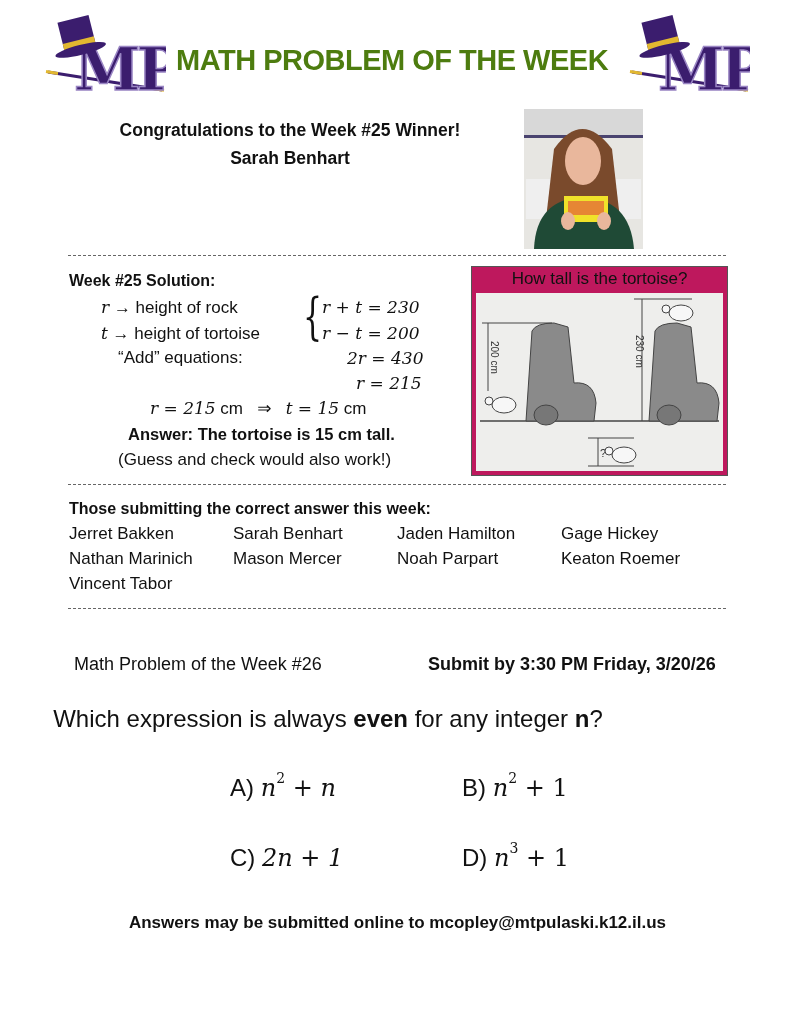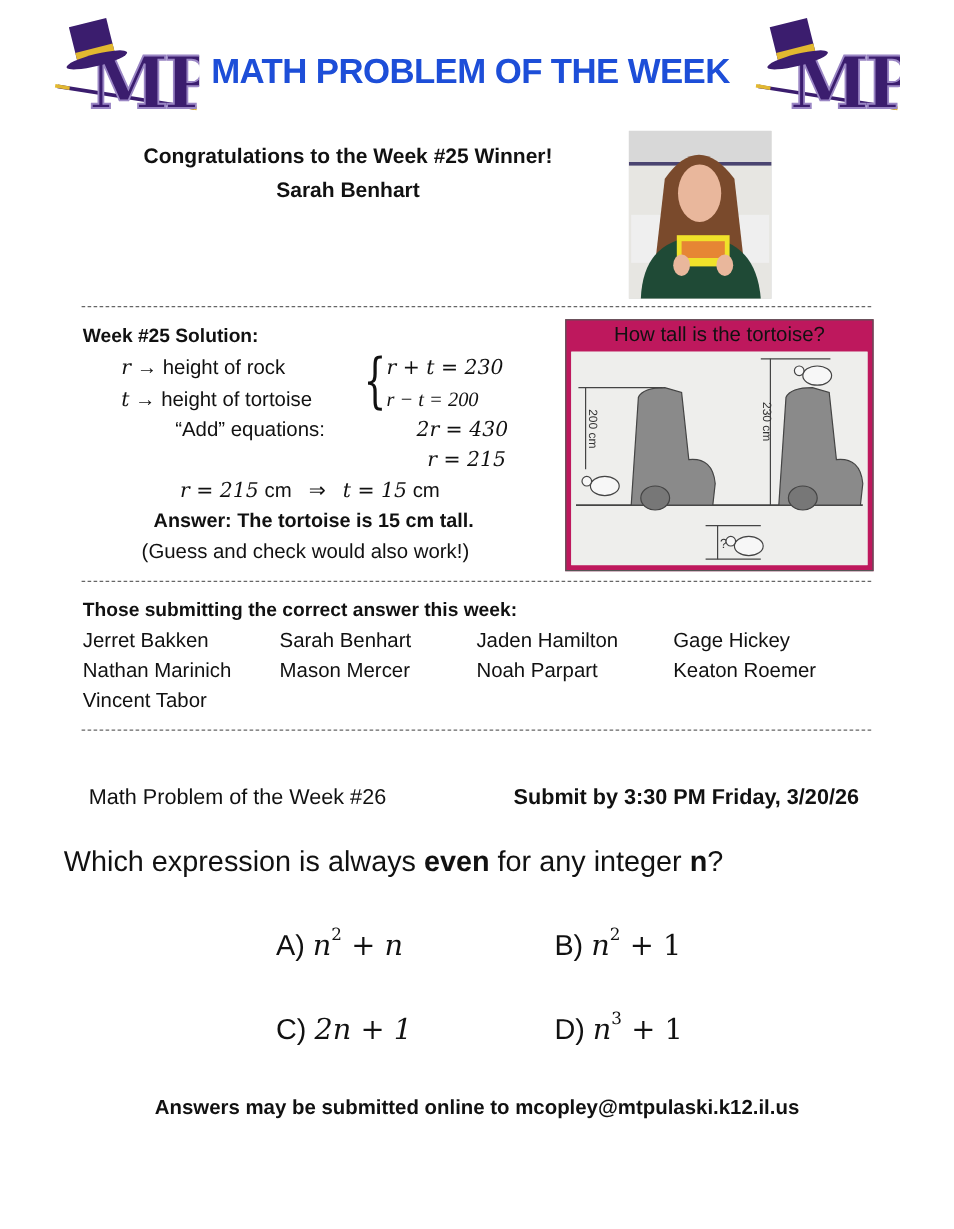--- a/index.html
+++ b/index.html
@@ -1,20 +1,20 @@
 <!DOCTYPE html>
 <html><head>
 <meta charset="utf-8">
 <style>
   html, body { margin:0; padding:0; background:#ffffff; }
   body { width:795px; height:1024px; position:relative; overflow:hidden;
          font-family:"Liberation Sans", sans-serif; color:#111; }
   .logo { position:absolute; width:122px; height:84px; }
   .title { position:absolute; left:176px; top:44px; font-size:29px; font-weight:bold;
-           letter-spacing:-0.5px; color:#1d4ed8; white-space:nowrap; }
+           letter-spacing:-0.5px; color:#4d7c0f; white-space:nowrap; }
   .congrats { position:absolute; left:70px; top:116px; width:440px; text-align:center;
               font-weight:bold; font-size:17.5px; line-height:28px; }
   .photo { position:absolute; left:524px; top:109px; width:119px; height:140px;
            background:#dcdcdc; overflow:hidden; }
   .dash { position:absolute; left:68px; width:658px; height:0; border-top:1.5px dashed #666; }
   .sol-head { position:absolute; left:69px; top:272px; font-weight:bold; font-size:16px; }
   .line { position:absolute; font-size:17px; white-space:nowrap; }
   .math { font-family:"DejaVu Serif", serif; font-style:italic; }
   .num { font-family:"DejaVu Serif", serif; }
   .brace { position:absolute; left:303px; top:292px; font-family:"DejaVu Serif", serif;
@@ -87,25 +87,25 @@
 <div class="line" style="left:101px;top:297px;">
   <span class="math">r</span>
   <span>→</span>
   <span>height of rock</span>
 </div>
 <div class="line" style="left:101px;top:323px;">
   <span class="math">t</span>
   <span>→</span>
   <span>height of tortoise</span>
 </div>
-<div class="line" style="left:118px;top:348px;margin-left:28px;">“Add” equations:</div>
+<div class="line" style="left:118px;top:348px;">“Add” equations:</div>
 
 <div class="brace">{</div>
 <div class="line math" style="left:322px;top:297px;">r + t = 230</div>
-<div class="line math" style="left:322px;top:323px;font-family:Liberation Serif, serif;">r − t = 200</div>
+<div class="line math" style="left:322px;top:323px;">r − t = 200</div>
 <div class="line math" style="left:347px;top:348px;">2r = 430</div>
 <div class="line math" style="left:356px;top:373px;">r = 215</div>
 
 <div class="line" style="left:150px;top:398px;">
   <span class="math">r = 215</span><span> cm</span>
   &nbsp;&nbsp;<span>⇒</span>&nbsp;&nbsp;
   <span class="math">t = 15</span><span> cm</span>
 </div>
 <div class="line" style="left:128px;top:425px;font-weight:bold;font-size:16.5px;">Answer: The tortoise is 15 cm tall.</div>
 <div class="line" style="left:118px;top:450px;">(Guess and check would also work!)</div>

